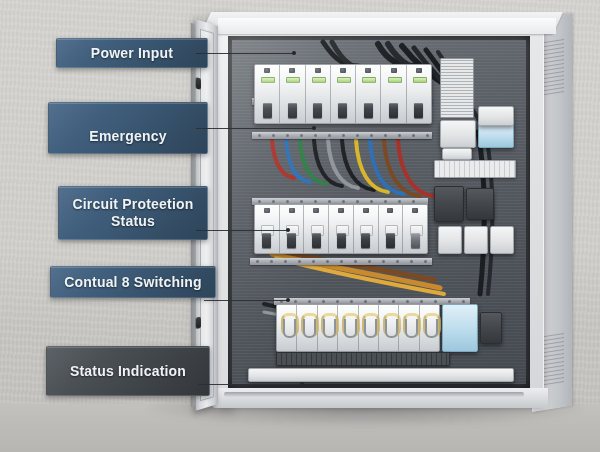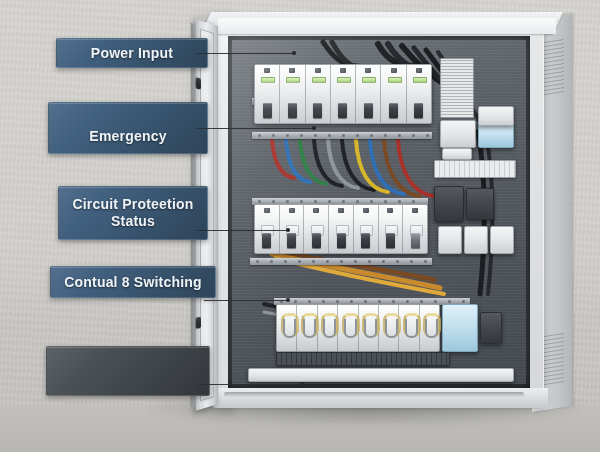--- a/index.html
+++ b/index.html
@@ -568,19 +568,19 @@
         <div><span>Circuit Proteetion</span><br><span>Status</span></div>
       </div>
       <div class="leader" style="left: 196px; top: 230px; width: 92px;"></div>
       <div class="leader-dot" style="left: 286px; top: 228px;"></div>
       <div class="label" style="left: 50px; top: 266px; width: 166px; height: 32px;">
         <div><span>Contual 8 Switching</span><br></div>
       </div>
       <div class="leader" style="left: 204px; top: 300px; width: 84px;"></div>
       <div class="leader-dot" style="left: 286px; top: 298px;"></div>
       <div class="label grey" style="left: 46px; top: 346px; width: 164px; height: 50px;">
-        <div><br></div>
+        <div><span>Status Indication</span><br></div>
       </div>
       <div class="leader" style="left: 198px; top: 384px; width: 104px;"></div>
       <div class="leader-dot" style="left: 300px; top: 382px;"></div>
     </div>
 
 </div>
 
 </body></html>

